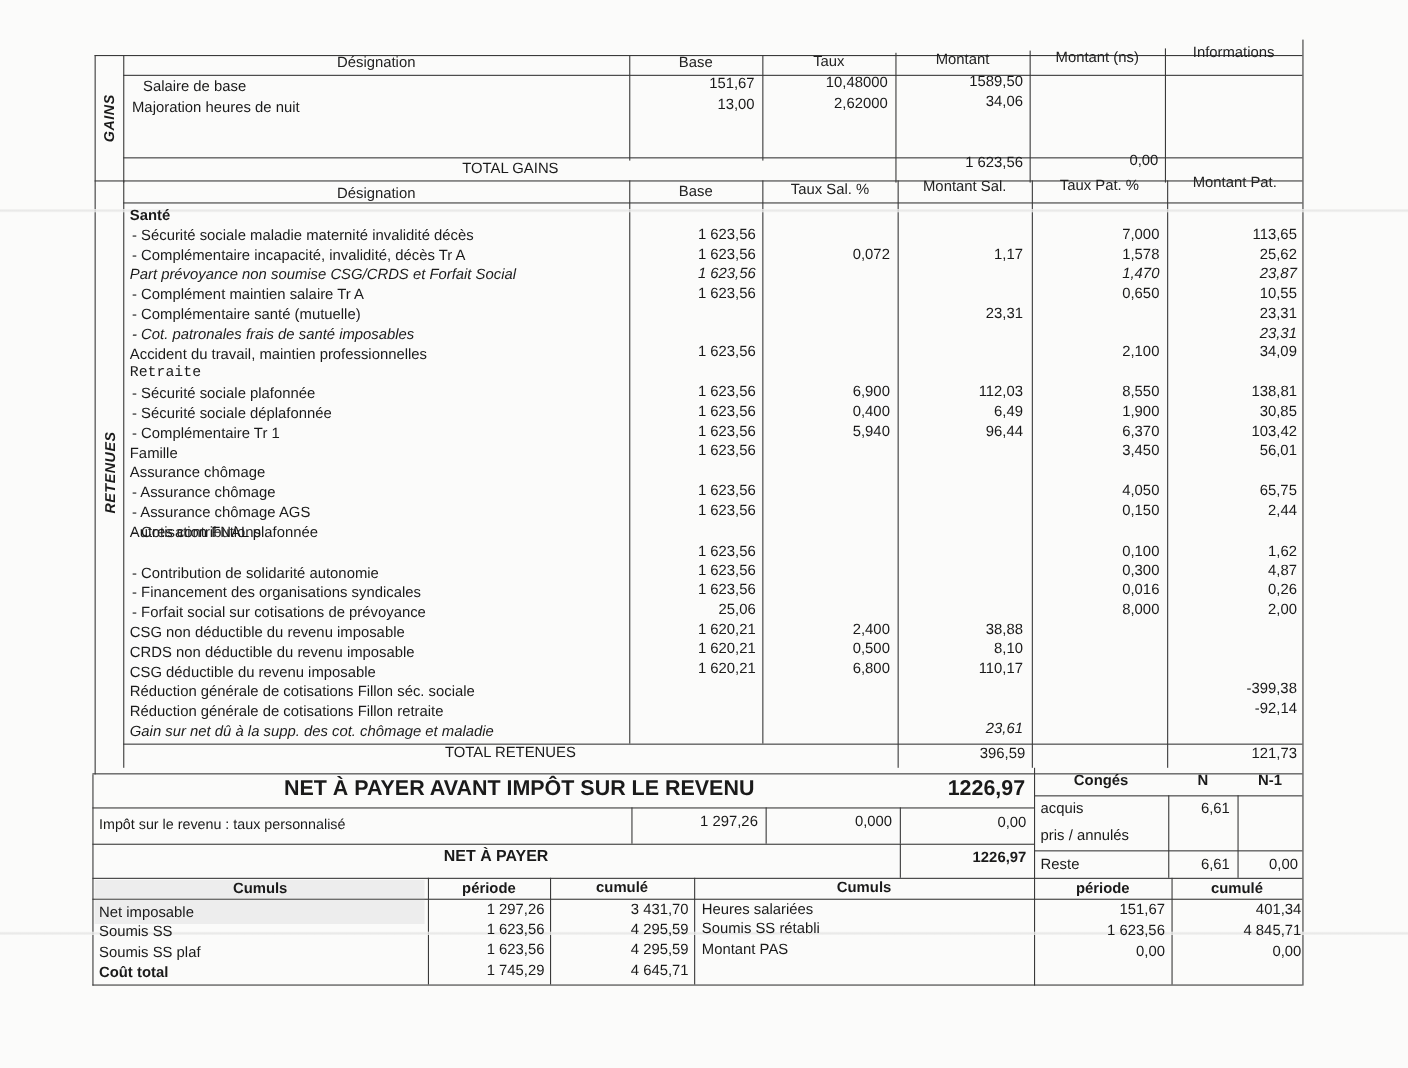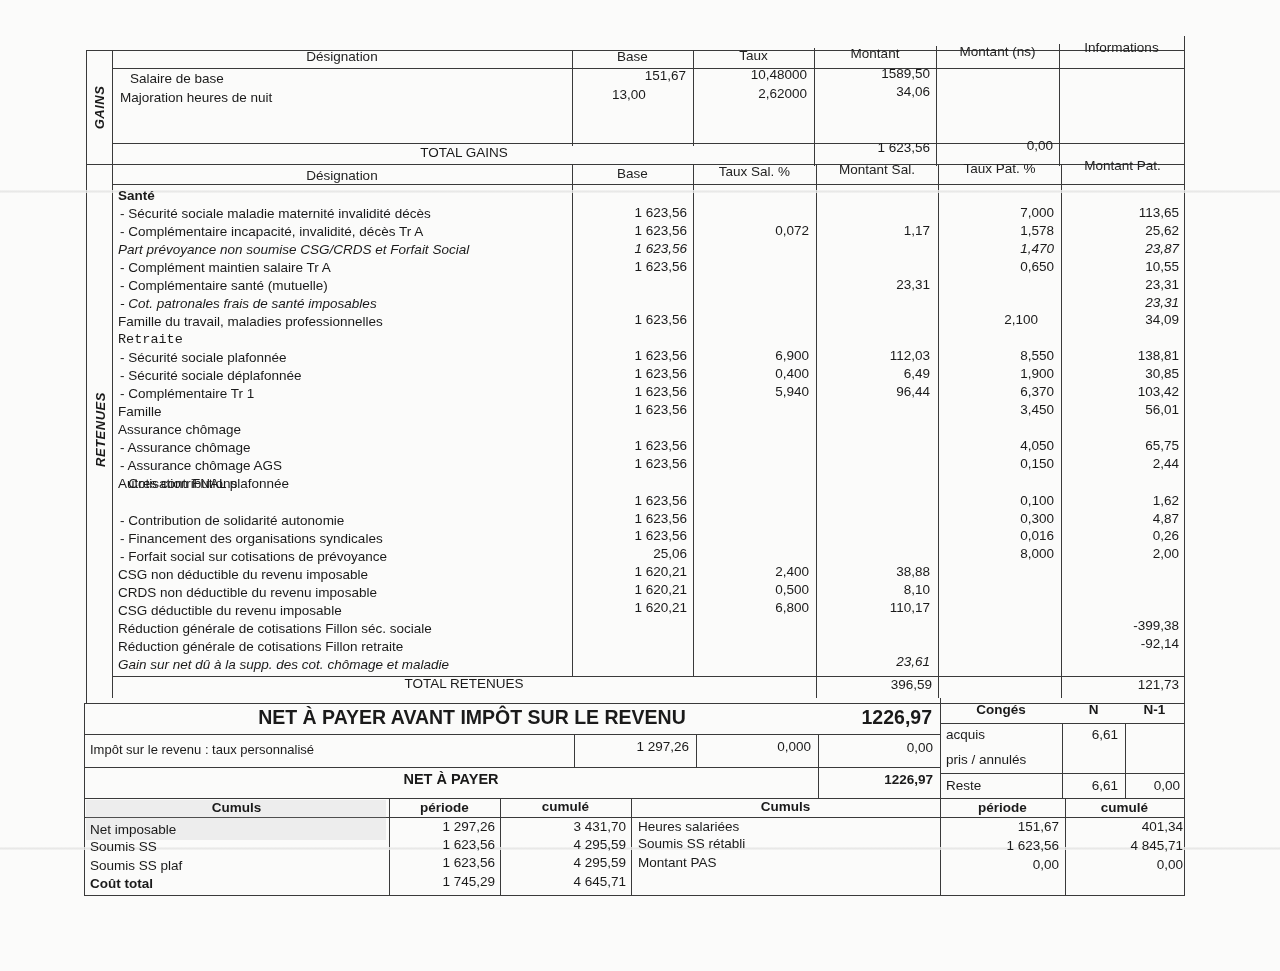--- a/index.html
+++ b/index.html
@@ -90,21 +90,21 @@
   <div class="t hdr c" style="left:1059px;top:40px;width:125px;">Informations</div>
 
   <div>
     <div class="t" style="left:120px;top:71px;margin-left:10px;">Salaire de base</div>
     <div class="t r" style="left:572px;top:68px;width:114px;">151,67</div>
     <div class="t r" style="left:693px;top:67px;width:114px;">10,48000</div>
     <div class="t r" style="left:814px;top:66px;width:116px;">1589,50</div>
   </div>
   <div>
     <div class="t" style="left:120px;top:90px;">Majoration heures de nuit</div>
-    <div class="t r" style="left:572px;top:87px;width:114px;text-align:center;">13,00</div>
+    <div class="t r" style="left:572px;top:87px;width:114px;">13,00</div>
     <div class="t r" style="left:693px;top:86px;width:114px;">2,62000</div>
     <div class="t r" style="left:814px;top:84px;width:116px;">34,06</div>
   </div>
 
   <div class="t c" style="left:112px;top:145px;width:704px;">TOTAL GAINS</div>
   <div class="t r" style="left:814px;top:140px;width:116px;">1 623,56</div>
   <div class="t r" style="left:936px;top:138px;width:117px;">0,00</div>
 
   <div class="vert" style="left:60px;top:422px;width:80px;text-align:center;">RETENUES</div>
 
@@ -166,25 +166,25 @@
       </div>
       <div>
         <div class="t i" style="left: 120px; top: 296px;">- Cot. patronales frais de santé imposables</div>
         <div class="t r i" style="left: 572px; top: 295px; width: 115px;"></div>
         <div class="t r i" style="left: 693px; top: 295px; width: 116px;"></div>
         <div class="t r i" style="left: 816px; top: 295px; width: 114px;"></div>
         <div class="t r i" style="left: 938px; top: 295px; width: 116px;"></div>
         <div class="t r i" style="left: 1061px; top: 295px; width: 118px;">23,31</div>
       </div>
       <div>
-        <div class="t" style="left: 118px; top: 314px;">Famille du travail, maladies professionnelles</div>
+        <div class="t" style="left: 118px; top: 314px;">Accident du travail, maintien professionnelles</div>
         <div class="t r" style="left: 572px; top: 312px; width: 115px;">1 623,56</div>
         <div class="t r" style="left: 693px; top: 312px; width: 116px;"></div>
         <div class="t r" style="left: 816px; top: 312px; width: 114px;"></div>
-        <div class="t r" style="left: 898px; top: 312px; width: 116px; padding-left: 24px;">2,100</div>
+        <div class="t r" style="left: 938px; top: 312px; width: 116px;">2,100</div>
         <div class="t r" style="left: 1061px; top: 312px; width: 118px;">34,09</div>
       </div>
       <div>
         <div class="t" style="left: 118px; top: 332px; font-family: Liberation Mono, monospace;">Retraite</div>
         <div class="t r" style="left: 572px; top: 330px; width: 115px;"></div>
         <div class="t r" style="left: 693px; top: 330px; width: 116px;"></div>
         <div class="t r" style="left: 816px; top: 330px; width: 114px;"></div>
         <div class="t r" style="left: 938px; top: 330px; width: 116px;"></div>
         <div class="t r" style="left: 1061px; top: 330px; width: 118px;"></div>
       </div>

